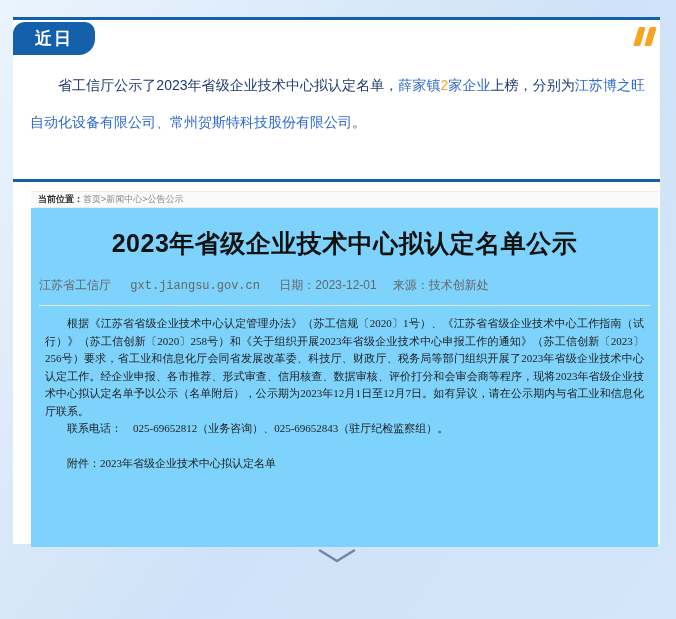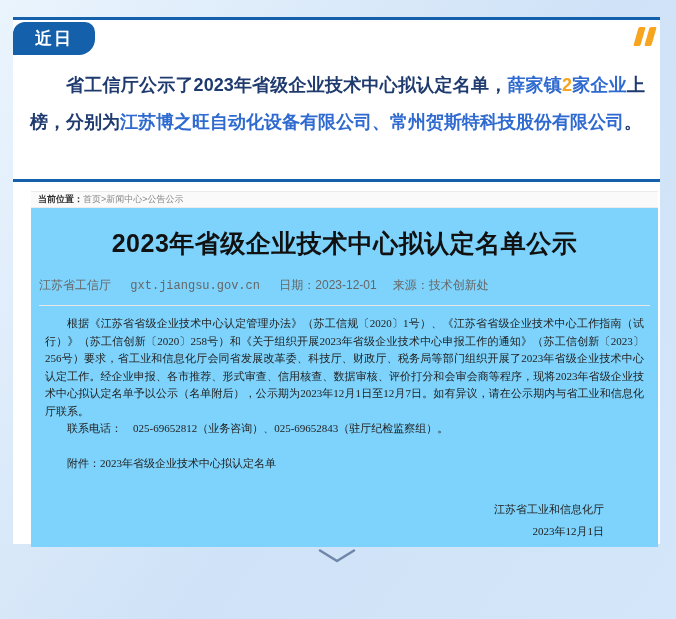--- a/index.html
+++ b/index.html
@@ -31,21 +31,21 @@
   }
   .quote{
     position:absolute;right:6px;top:7px;display:flex;gap:4px;
   }
   .quote i{
     display:block;width:7px;height:19px;border-radius:1.5px;
     background:var(--highlight-orange);transform:skewX(-16deg);
   }
   .intro{
     position:absolute;left:17px;right:15px;top:47px;
-    font-size:18px;font-weight:bold;line-height:37px;
+    font-size:14px;font-weight:normal;line-height:37px;
     color:var(--navy-text);text-indent:2em;text-align:justify;
   }
   .c-navy{color:var(--navy-text)}
   .c-blue{color:var(--highlight-blue)}
   .c-orange{color:var(--highlight-orange)}
   .divider{
     position:absolute;left:0;right:0;top:159px;height:3px;
     background:var(--accent-blue);
   }
   .screenshot{
@@ -121,24 +121,20 @@
       <span>日期：2023-12-01</span><span>来源：技术创新处</span>
     </div>
 
 
     <div class="rule"></div>
 
     <div class="shot-body">
       <p>根据《江苏省省级企业技术中心认定管理办法》（苏工信规〔2020〕1号）、《江苏省省级企业技术中心工作指南（试行）》（苏工信创新〔2020〕258号）和《关于组织开展2023年省级企业技术中心申报工作的通知》（苏工信创新〔2023〕256号）要求，省工业和信息化厅会同省发展改革委、科技厅、财政厅、税务局等部门组织开展了2023年省级企业技术中心认定工作。经企业申报、各市推荐、形式审查、信用核查、数据审核、评价打分和会审会商等程序，现将2023年省级企业技术中心拟认定名单予以公示（名单附后），公示期为2023年12月1日至12月7日。如有异议，请在公示期内与省工业和信息化厅联系。</p>
       <p>联系电话：　025-69652812（业务咨询）、025-69652843（驻厅纪检监察组）。</p>
       <p class="attach">附件：2023年省级企业技术中心拟认定名单</p>
-      <div class="signature">
-        <div>江苏省工业和信息化厅</div>
-        <div>2023年12月1日</div>
-      </div>
     </div>
 
   </div>
 </div>
 
 <button class="chevron" aria-label="expand">
   <svg width="40" height="16" viewBox="0 0 40 16">
     <polyline points="3,2.5 20,13 37,2.5" fill="none" stroke="#6e87aa" stroke-width="2.6" stroke-linecap="round" stroke-linejoin="round"></polyline>
   </svg>
 </button>

